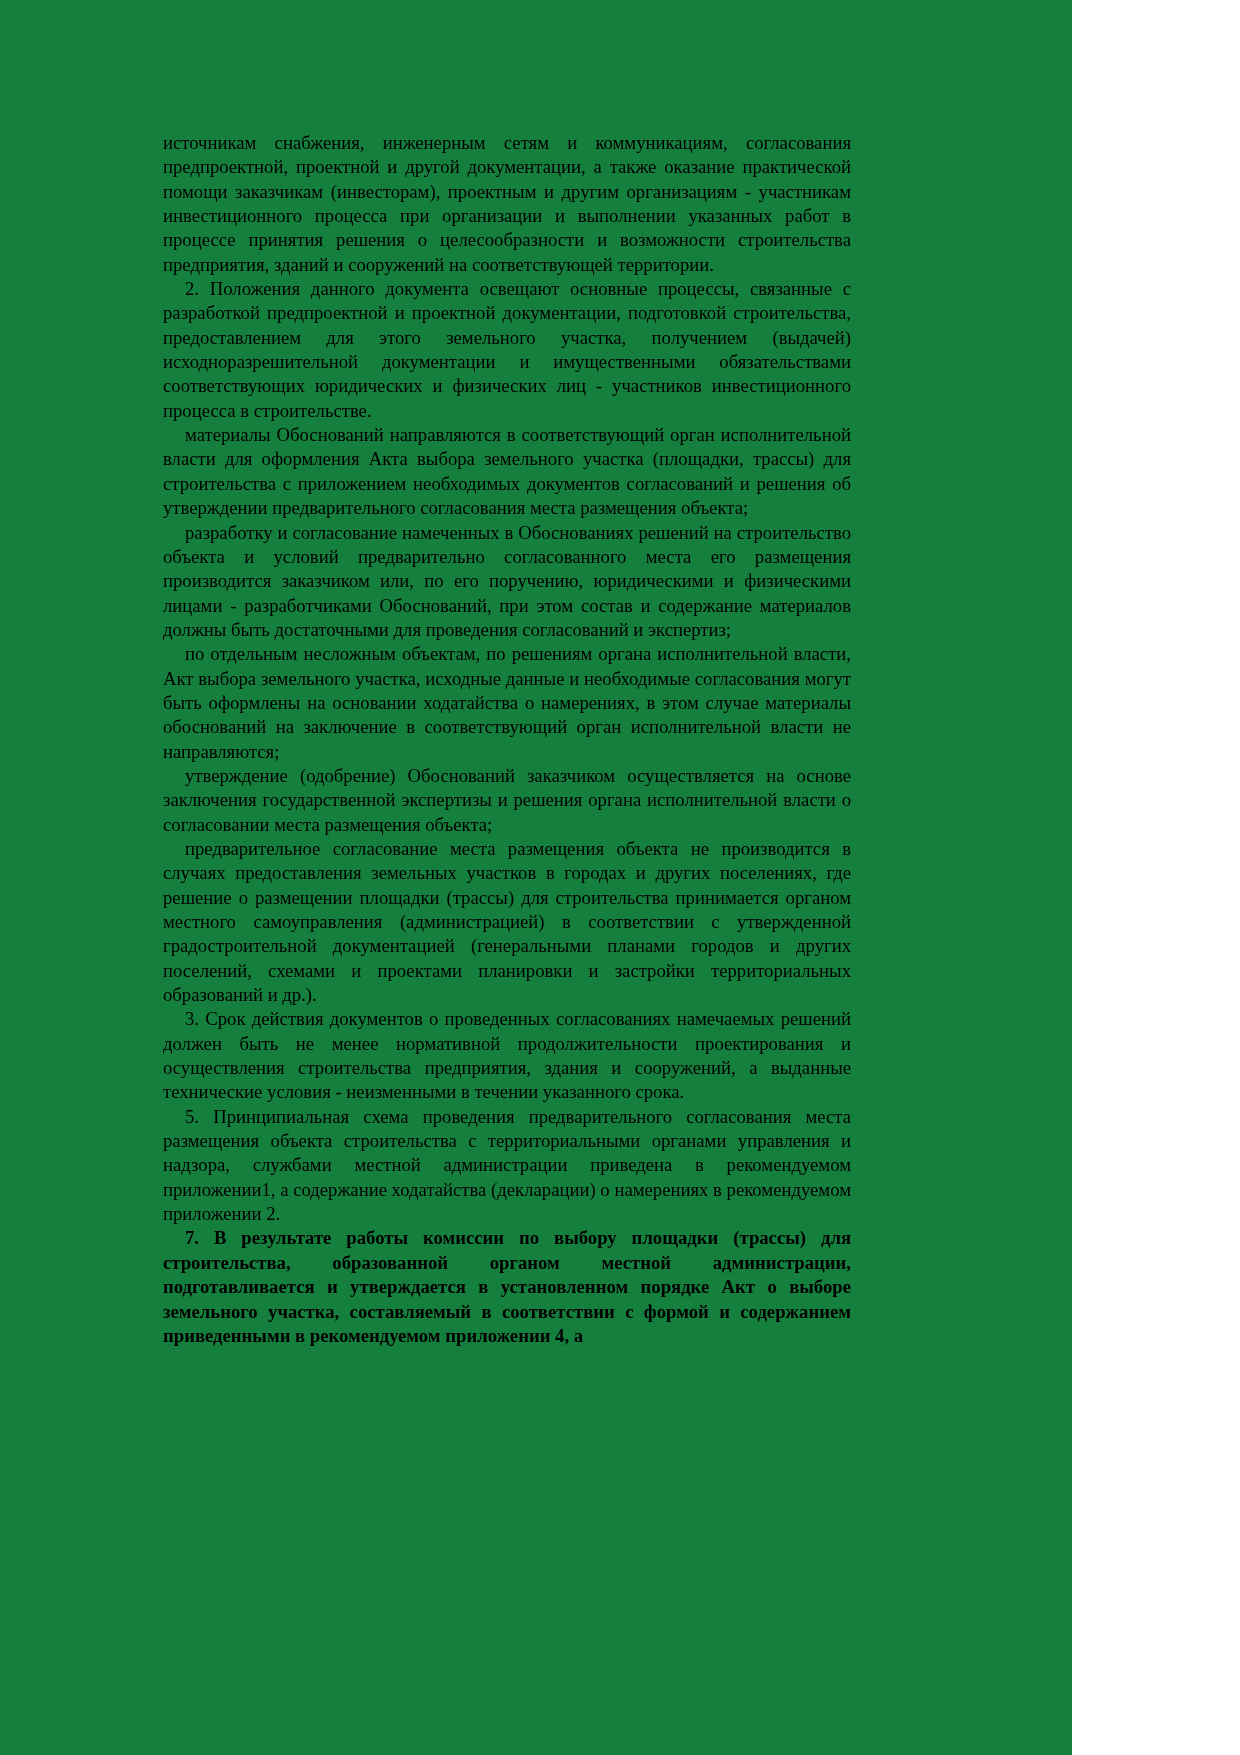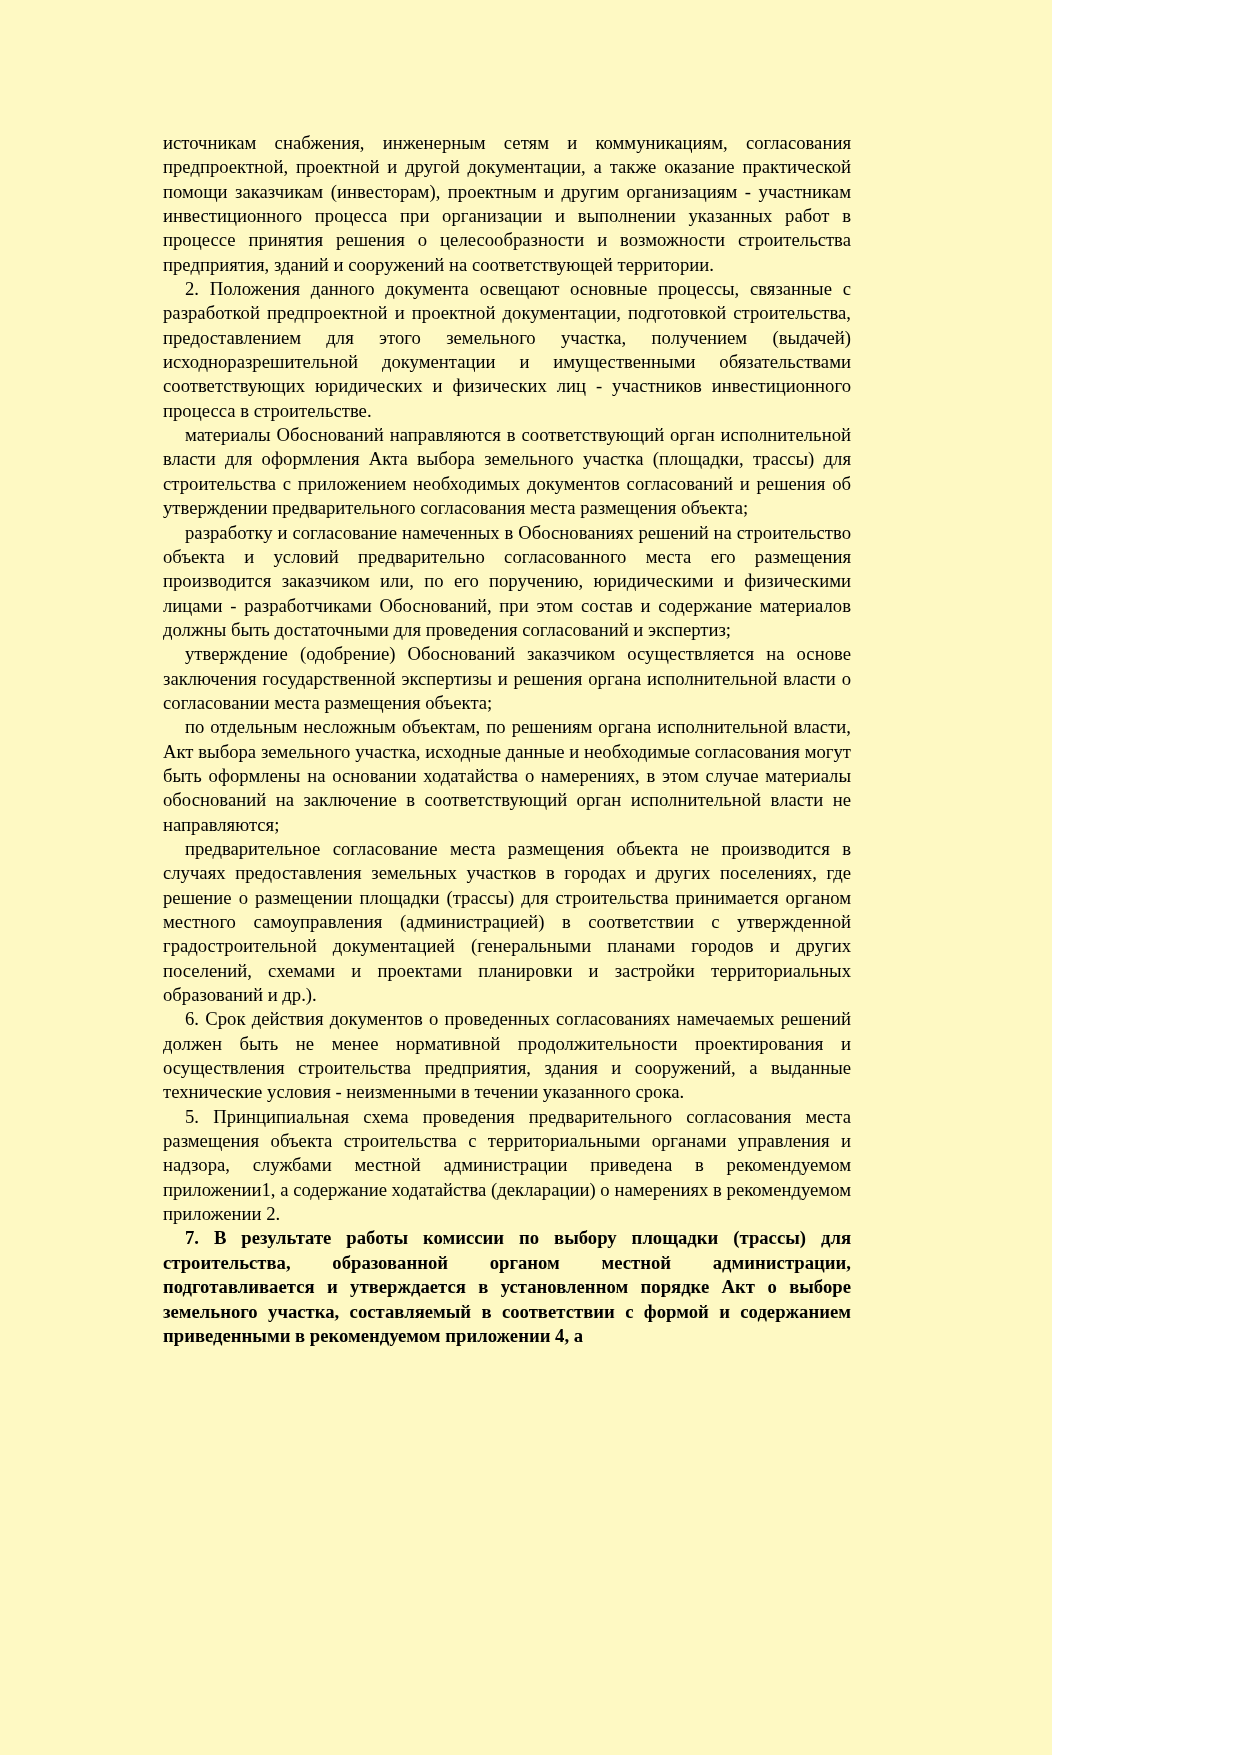--- a/index.html
+++ b/index.html
@@ -12,22 +12,23 @@
     width: 1240px;
     height: 1755px;
     font-family: "Liberation Serif", "DejaVu Serif", serif;
     color: #000000;
     -webkit-font-smoothing: antialiased;
   }
   .page {
     position: relative;
     width: 1052px;
     height: 1755px;
-    background: #fef9c3;
+    background: #15803d;
     overflow: hidden;
+    padding-left: 20px;
   }
   .text-column {
     position: absolute;
     left: 163px;
     top: 131px;
     width: 688px;
     font-size: 18.7px;
     line-height: 24.35px;
     text-align: justify;
     text-justify: inter-word;
@@ -59,27 +60,27 @@
 
     <p class="para continuation">источникам снабжения, инженерным сетям и коммуникациям, согласования предпроектной, проектной и другой документации, а также оказание практической помощи заказчикам (инвесторам), проектным и другим организациям - участникам инвестиционного процесса при организации и выполнении указанных работ в процессе принятия решения о целесообразности и возможности строительства предприятия, зданий и сооружений на соответствующей территории.</p>
 
     <p class="para">2. Положения данного документа освещают основные процессы, связанные с разработкой предпроектной и проектной документации, подготовкой строительства, предоставлением для этого земельного участка, получением (выдачей) исходноразрешительной документации и имущественными обязательствами соответствующих юридических и физических лиц - участников инвестиционного процесса в строительстве.</p>
 
 
     <p class="para">материалы Обоснований направляются в соответствующий орган исполнительной власти для оформления Акта выбора земельного участка (площадки, трассы) для строительства с приложением необходимых документов согласований и решения об утверждении предварительного согласования места размещения объекта;</p>
 
     <p class="para">разработку и согласование намеченных в Обоснованиях решений на строительство объекта и условий предварительно согласованного места его размещения производится заказчиком или, по его поручению, юридическими и физическими лицами - разработчиками Обоснований, при этом состав и содержание материалов должны быть достаточными для проведения согласований и экспертиз;</p>
 
+    <p class="para">по отдельным несложным объектам, по решениям органа исполнительной власти, Акт выбора земельного участка, исходные данные и необходимые согласования могут быть оформлены на основании ходатайства о намерениях, в этом случае материалы обоснований на заключение в соответствующий орган исполнительной власти не направляются;</p>
+
     <p class="para">утверждение (одобрение) Обоснований заказчиком осуществляется на основе заключения государственной экспертизы и решения органа исполнительной власти о согласовании места размещения объекта;</p>
-
-    <p class="para">по отдельным несложным объектам, по решениям органа исполнительной власти, Акт выбора земельного участка, исходные данные и необходимые согласования могут быть оформлены на основании ходатайства о намерениях, в этом случае материалы обоснований на заключение в соответствующий орган исполнительной власти не направляются;</p>
 
     <p class="para">предварительное согласование места размещения объекта не производится в случаях предоставления земельных участков в городах и других поселениях, где решение о размещении площадки (трассы) для строительства принимается органом местного самоуправления (администрацией) в соответствии с утвержденной градостроительной документацией (генеральными планами городов и других поселений, схемами и проектами планировки и застройки территориальных образований и др.).</p>
 
-    <p class="para">6. Срок действия документов о проведенных согласованиях намечаемых решений должен быть не менее нормативной продолжительности проектирования и осуществления строительства предприятия, здания и сооружений, а выданные технические условия - неизменными в течении указанного срока.</p>
+    <p class="para">3. Срок действия документов о проведенных согласованиях намечаемых решений должен быть не менее нормативной продолжительности проектирования и осуществления строительства предприятия, здания и сооружений, а выданные технические условия - неизменными в течении указанного срока.</p>
 
     <p class="para">5. Принципиальная схема проведения предварительного согласования места размещения объекта строительства с территориальными органами управления и надзора, службами местной администрации приведена в рекомендуемом приложении1, а содержание ходатайства (декларации) о намерениях в рекомендуемом приложении 2.</p>
 
 
     <p class="para">7. В результате работы комиссии по выбору площадки (трассы) для строительства, образованной органом местной администрации, подготавливается и утверждается в установленном порядке Акт о выборе земельного участка, составляемый в соответствии с формой и содержанием приведенными в рекомендуемом приложении 4, а</p>
 
   </div>
 </div>
 
 </body></html>

